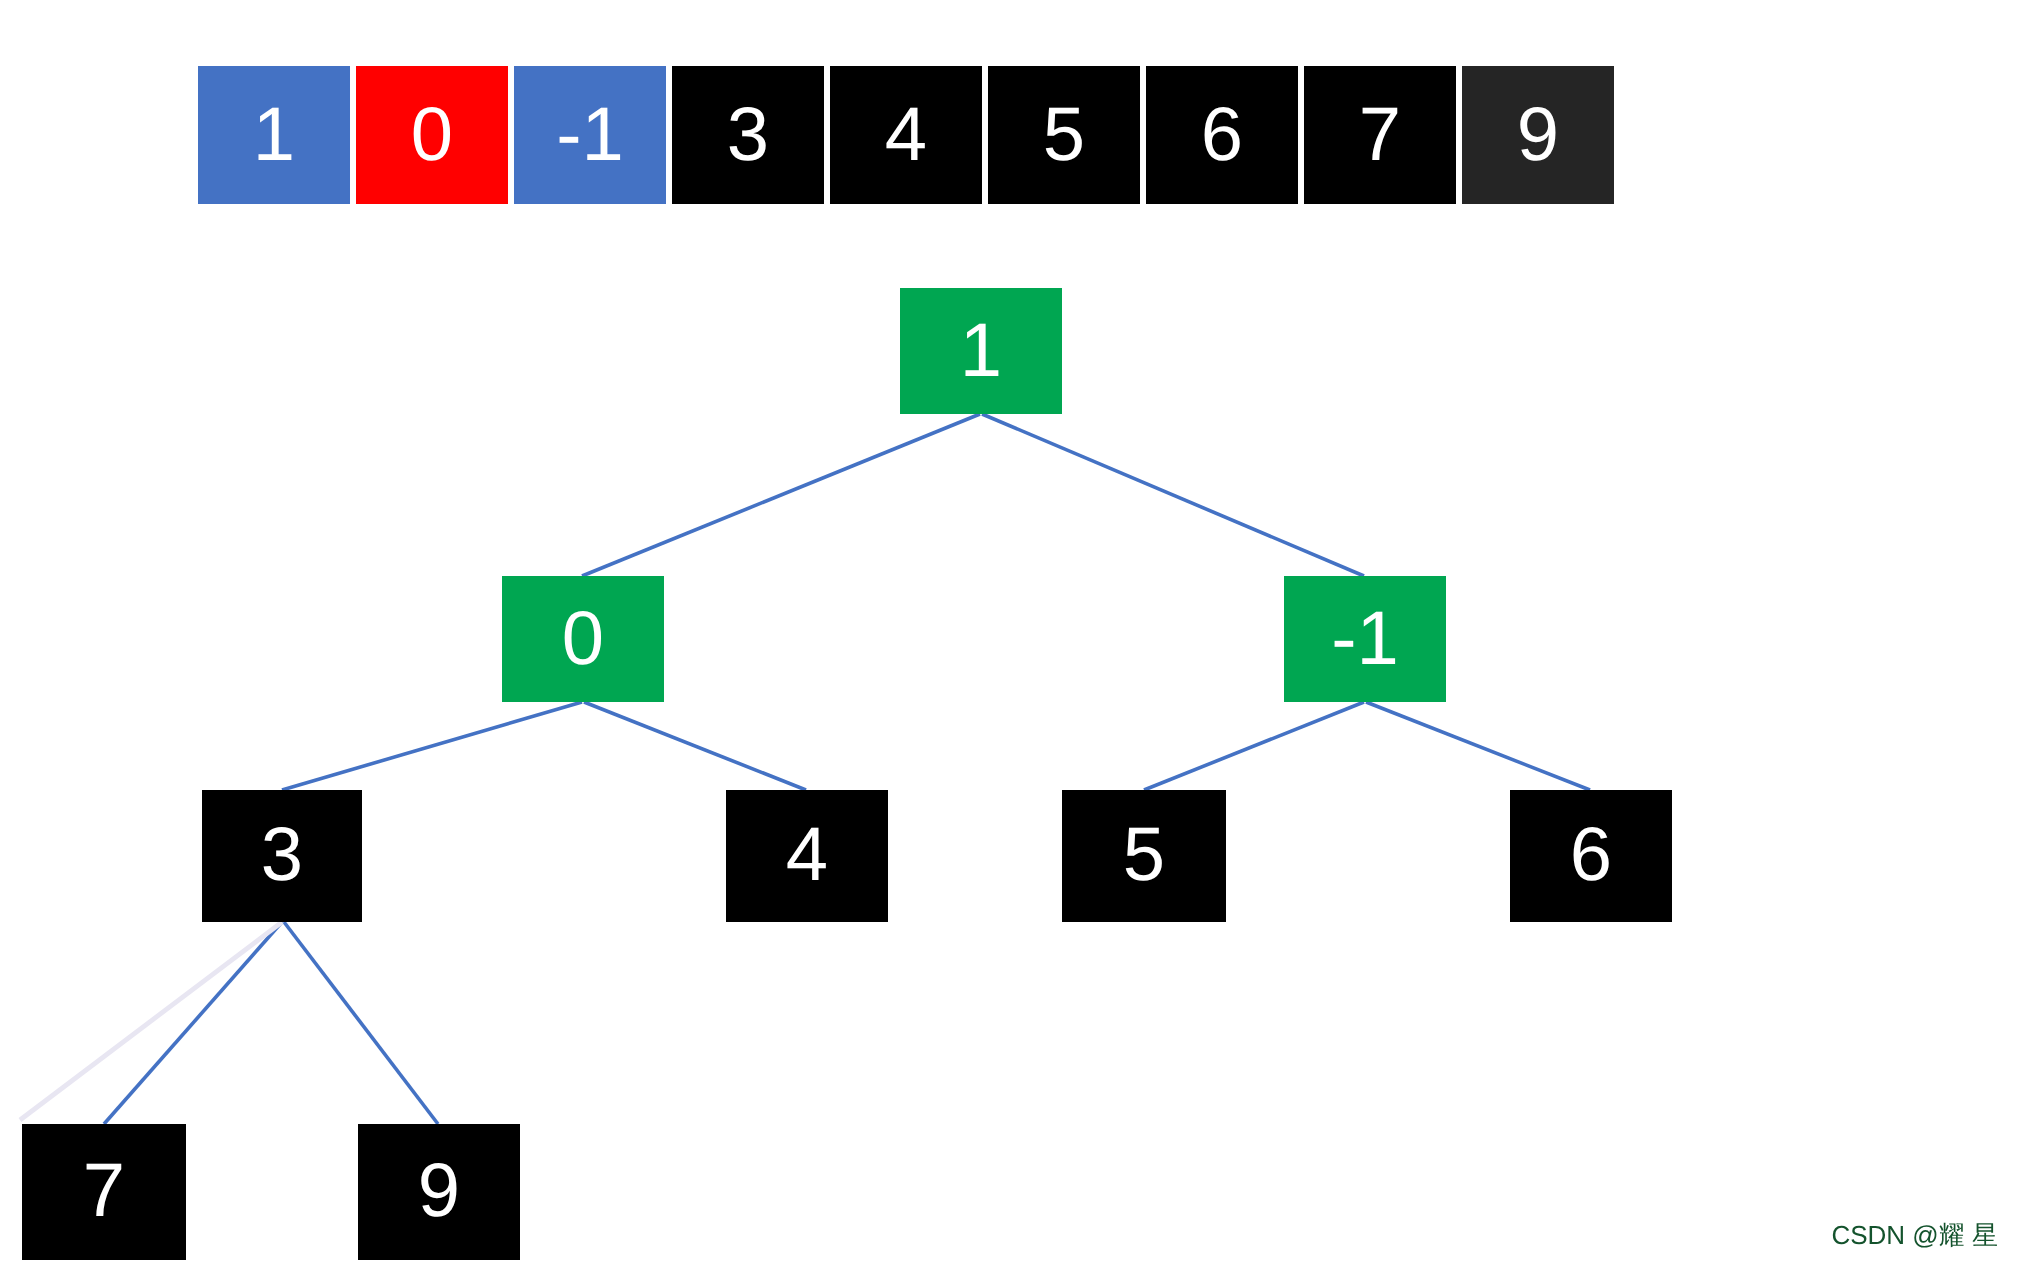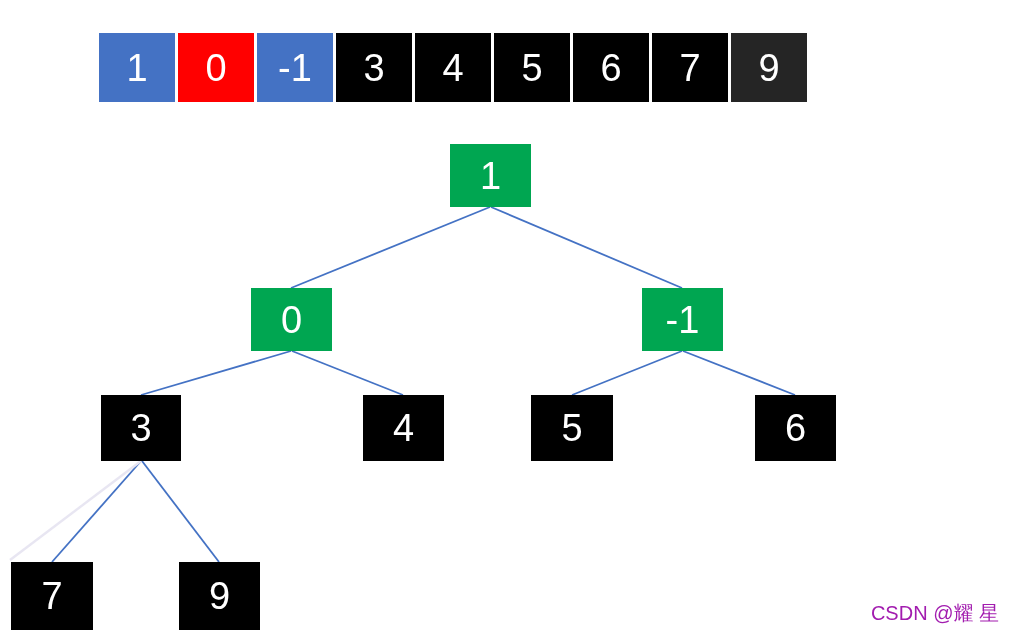--- a/index.html
+++ b/index.html
@@ -66,22 +66,22 @@
     line-height: 1;
   }
   .node-green { background: #00a651; }
   .node-black { background: #000000; }
 
   
   #watermark {
     position: absolute;
     right: 16px;
     bottom: 8px;
-    color: #a21caf;
-    font-size: 20px;
+    color: #14532d;
+    font-size: 13px;
     font-family: "Liberation Sans", sans-serif;
     white-space: nowrap;
   }
 </style>
 </head>
 <body>
 
 <div id="canvas">
 
   <div id="array-strip">

